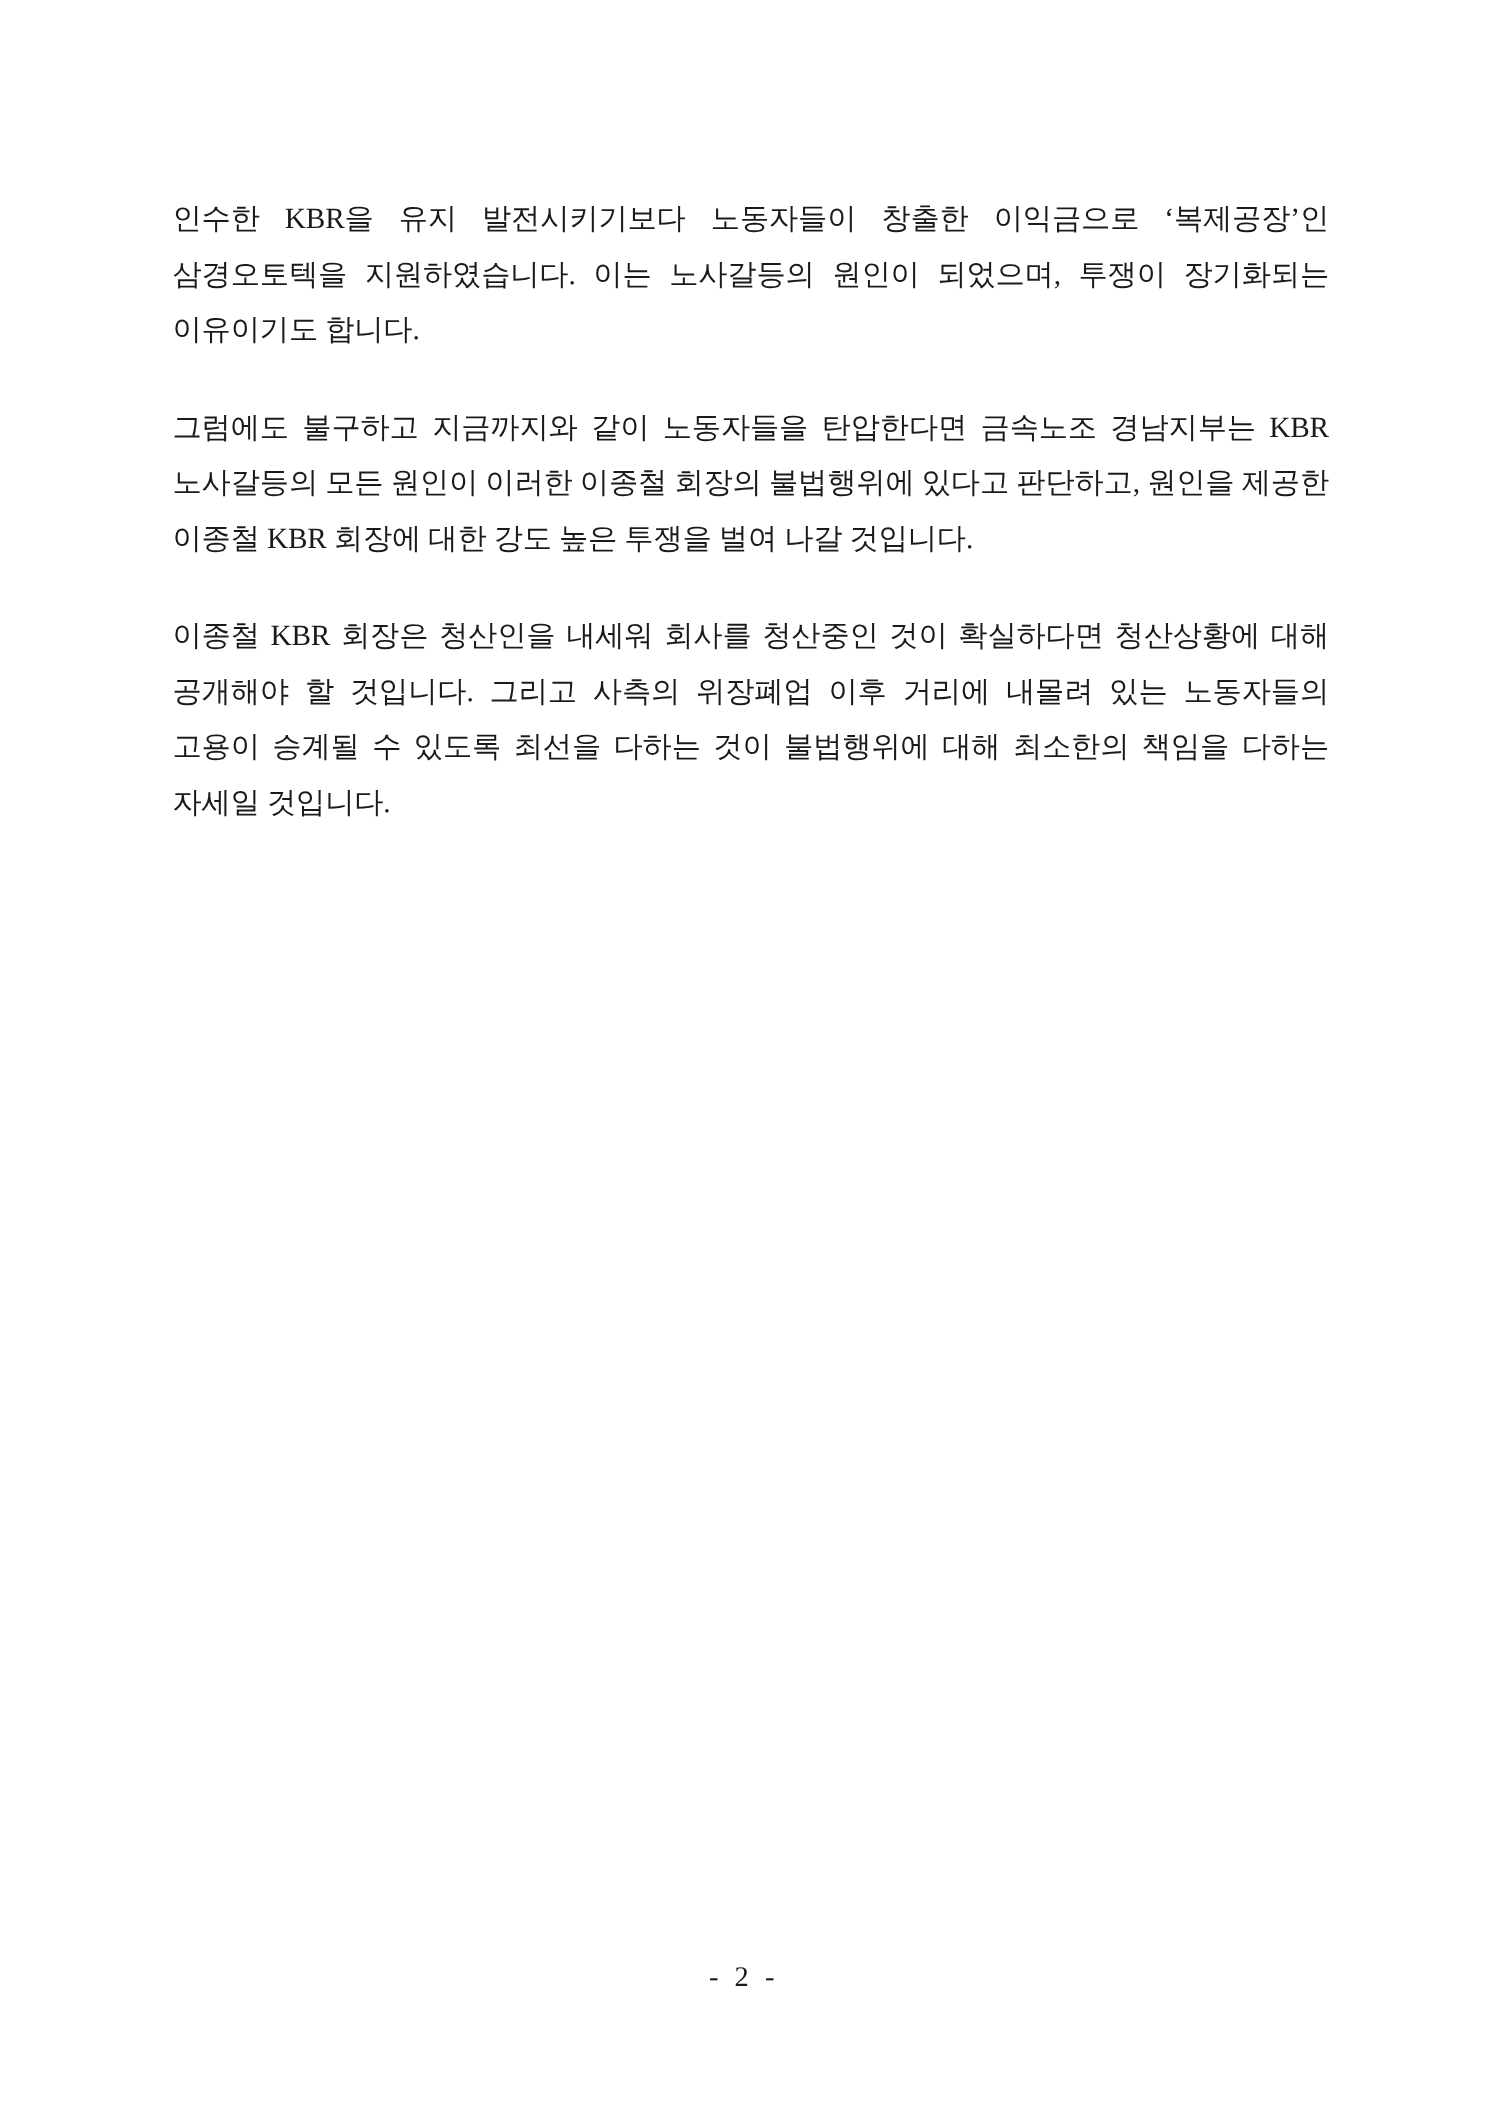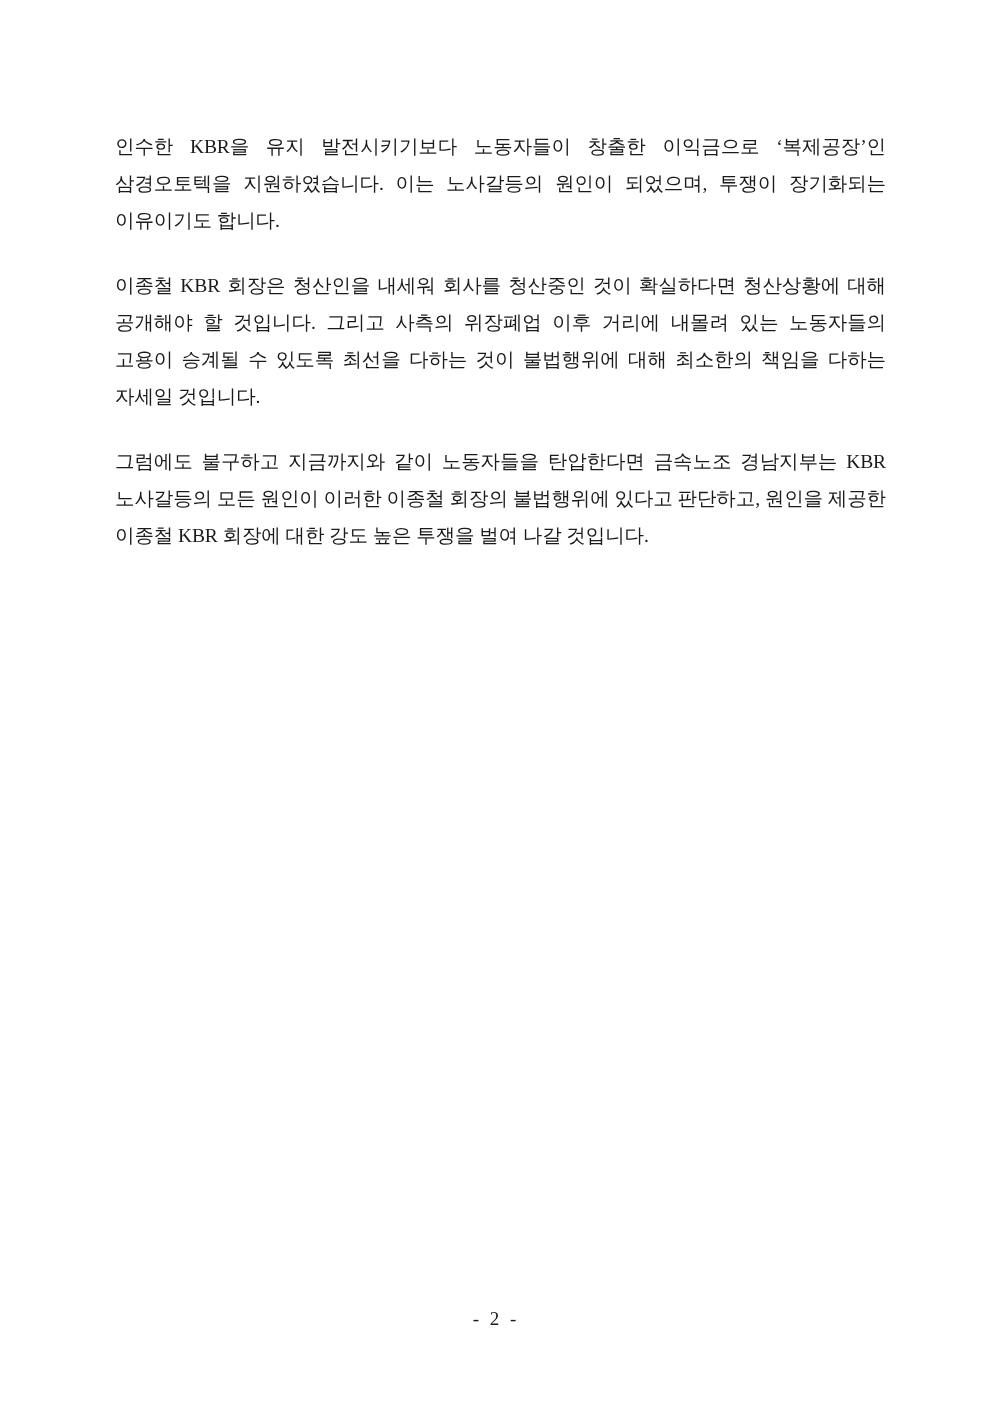--- a/index.html
+++ b/index.html
@@ -50,17 +50,17 @@
     color: #1a1a1a;
     letter-spacing: 3px;
   }
 </style>
 </head>
 <body>
 
 <div class="page">
   <div class="body-text">
     <p class="para">인수한 KBR을 유지 발전시키기보다 노동자들이 창출한 이익금으로 ‘복제공장’인 삼경오토텍을 지원하였습니다. 이는 노사갈등의 원인이 되었으며, 투쟁이 장기화되는 이유이기도 합니다.</p>
+    <p class="para">그럼에도 불구하고 지금까지와 같이 노동자들을 탄압한다면 금속노조 경남지부는 KBR 노사갈등의 모든 원인이 이러한 이종철 회장의 불법행위에 있다고 판단하고, 원인을 제공한 이종철 KBR 회장에 대한 강도 높은 투쟁을 벌여 나갈 것입니다.</p>
     <p class="para">이종철 KBR 회장은 청산인을 내세워 회사를 청산중인 것이 확실하다면 청산상황에 대해 공개해야 할 것입니다. 그리고 사측의 위장폐업 이후 거리에 내몰려 있는 노동자들의 고용이 승계될 수 있도록 최선을 다하는 것이 불법행위에 대해 최소한의 책임을 다하는 자세일 것입니다.</p>
-    <p class="para">그럼에도 불구하고 지금까지와 같이 노동자들을 탄압한다면 금속노조 경남지부는 KBR 노사갈등의 모든 원인이 이러한 이종철 회장의 불법행위에 있다고 판단하고, 원인을 제공한 이종철 KBR 회장에 대한 강도 높은 투쟁을 벌여 나갈 것입니다.</p>
   </div>
   <div class="page-number">- 2 -</div>
 </div>
 
 </body></html>

